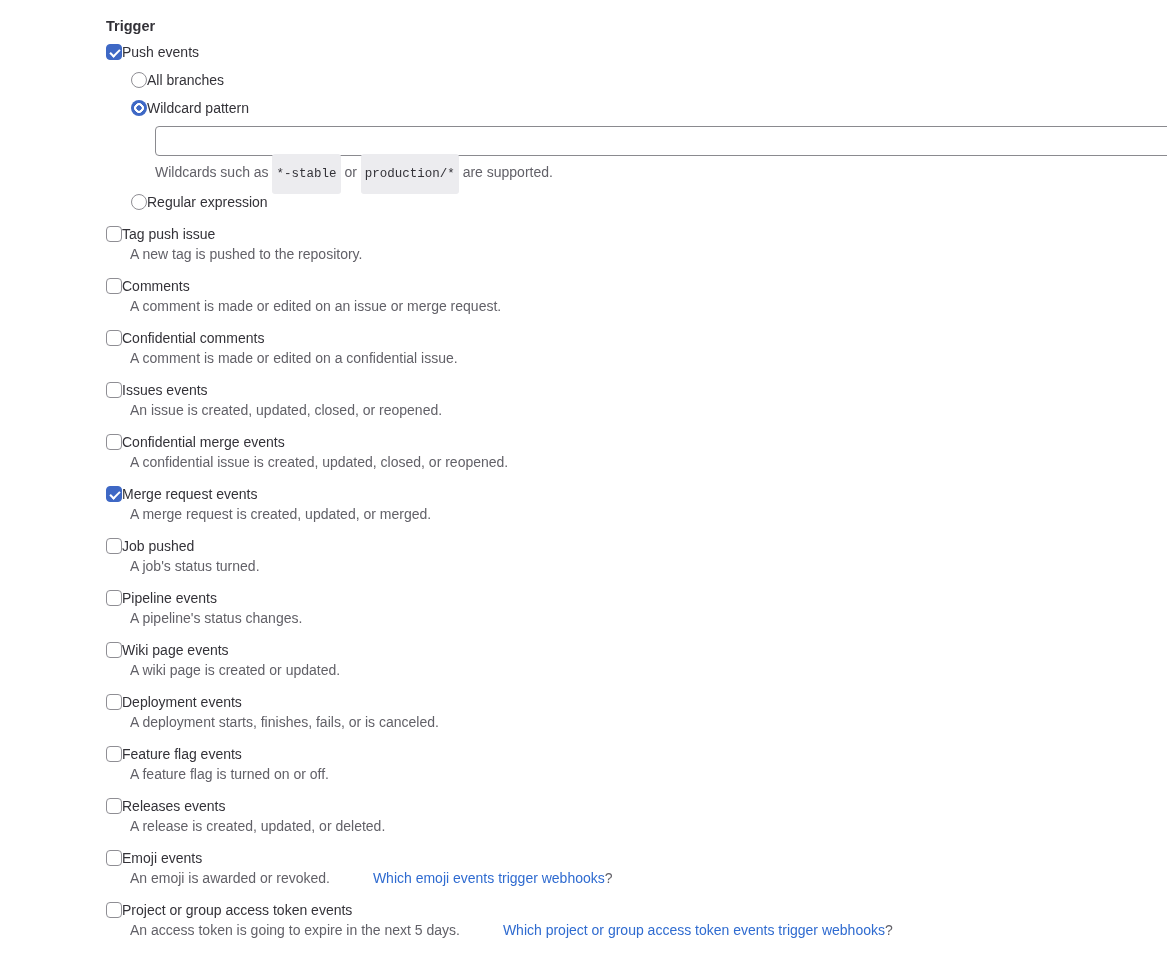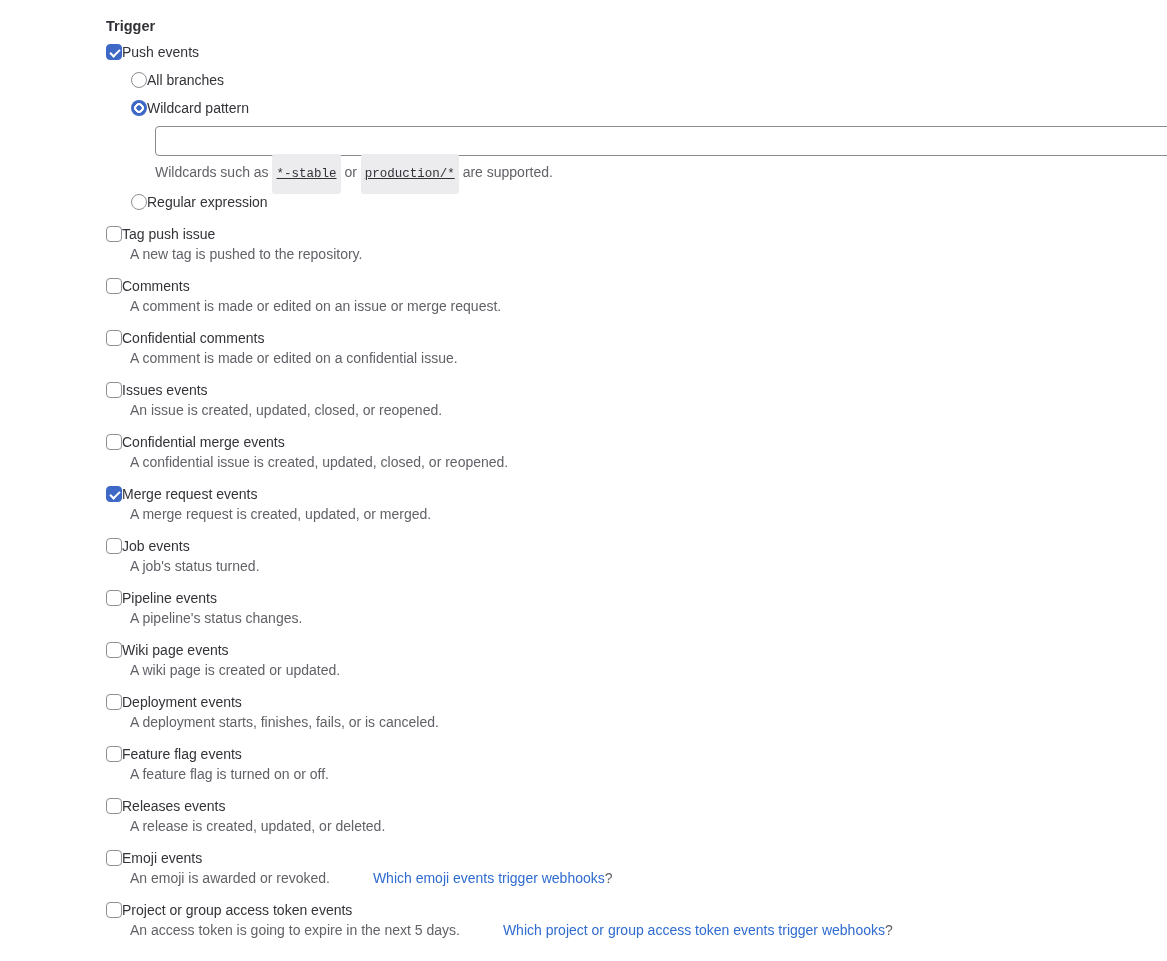--- a/index.html
+++ b/index.html
@@ -47,21 +47,21 @@
   .wildcard-input {
     display: block; margin: 5px 0 6px 24px;
     width: 1032px; height: 30px;
     border: 1px solid #8a8a8f; border-radius: 4px;
     padding: 0 10px; font: inherit; color: #333238; background: #fff; outline: none;
   }
   .input-help { margin: 0 0 8px 24px; color: #626168; }
   .code-chip {
     font-family: "Liberation Mono", "DejaVu Sans Mono", monospace;
     font-size: 12.5px; color: #333238;
-    background: #ececef; border-radius: 3px; padding: 13px 4px; text-decoration: underline;
+    background: #ececef; border-radius: 3px; padding: 13px 4px;
   }
   .help-link { color: #2f6bd0; text-decoration: none; cursor: pointer; margin-left: 39px; }
   .events-list { margin-top: 12px; }
 </style>
 </head>
 <body>
 
 <div class="container">
 
   <div class="form-heading">Trigger</div>
@@ -140,21 +140,21 @@
       <div class="check-row">
           <span class="checkbox" data-checked="true"></span>
           <span class="item-label">Merge request events</span>
         </div>
       <div class="desc"><span>A merge request is created, updated, or merged.</span></div>
     </div>
 
     <div class="event-item">
       <div class="check-row">
           <span class="checkbox" data-checked="false"></span>
-          <span class="item-label">Job events</span>
+          <span class="item-label">Job pushed</span>
         </div>
       <div class="desc"><span>A job's status turned.</span></div>
     </div>
 
     <div class="event-item">
       <div class="check-row">
           <span class="checkbox" data-checked="false"></span>
           <span class="item-label">Pipeline events</span>
         </div>
       <div class="desc"><span>A pipeline's status changes.</span></div>

